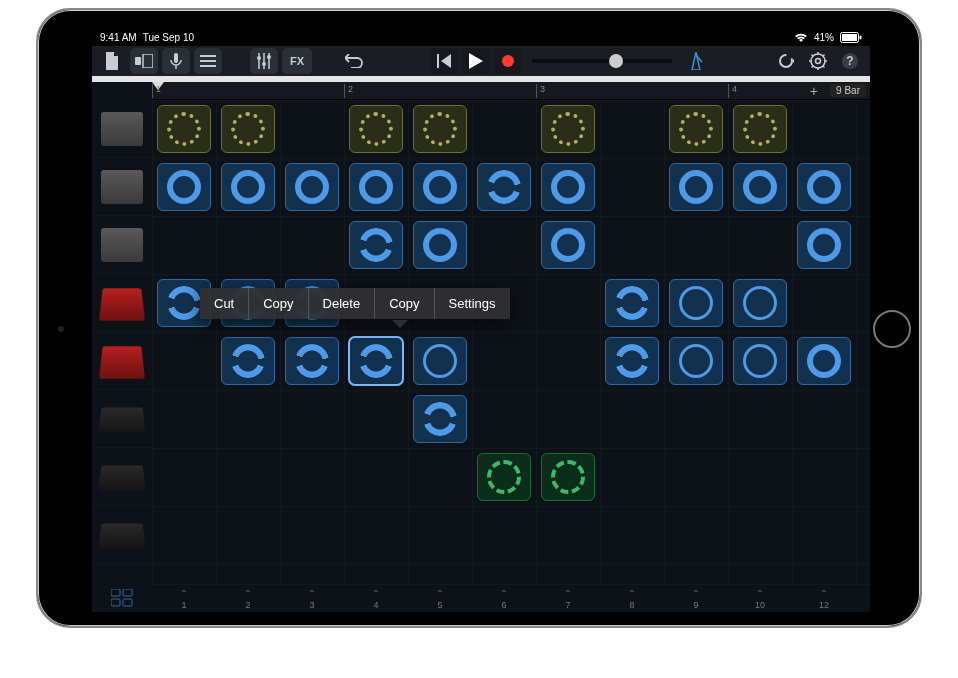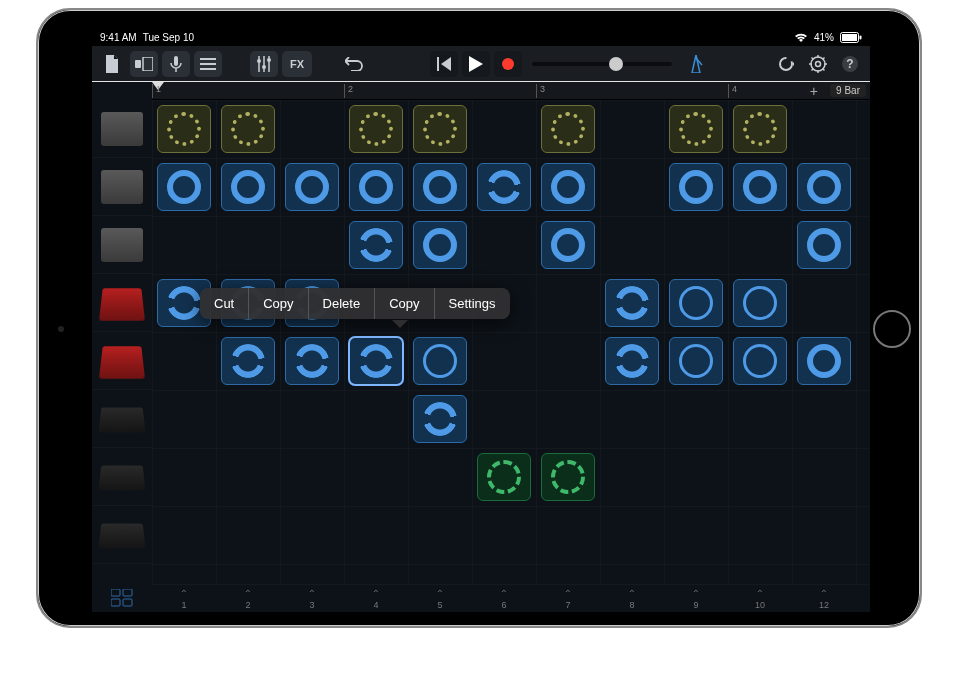--- a/index.html
+++ b/index.html
@@ -26,21 +26,21 @@
   }
   
   .statusbar {
     height: 18px; display: flex; align-items: center; justify-content: space-between;
     padding: 0 8px; font-size: 10px; color: #fff; background: #000;
   }
   .statusbar .left, .statusbar .right { display: flex; gap: 6px; align-items: center; }
   
   .toolbar {
     height: 36px; background: #1a1d21; display: flex; align-items: center;
-    padding: 0 6px; gap: 4px; border-bottom: 1px solid #e5e5e5;
+    padding: 0 6px; gap: 4px; border-bottom: 6px solid #e5e5e5;
   }
   .tbtn {
     width: 28px; height: 26px; border-radius: 5px; background: #2b3036;
     display: flex; align-items: center; justify-content: center;
     color: #c8cdd3; font-size: 13px;
   }
   .tbtn.wide { width: auto; padding: 0 8px; font-size: 11px; font-weight: 600; }
   .tbtn.dark { background: #15181c; }
   .tbtn.trans { background: transparent; }
   .spacer { flex: 0 0 20px; }
@@ -108,21 +108,21 @@
   .ring.thin.b::before { border: 3px solid #4e9ae6; }
   .ring.arc.b {
     background: conic-gradient(#4e9ae6 0 80deg, transparent 80deg 110deg, #4e9ae6 110deg 250deg, transparent 250deg 290deg, #4e9ae6 290deg 360deg);
     border-radius: 50%;
     -webkit-mask: radial-gradient(circle, transparent 10px, #000 11px);
             mask: radial-gradient(circle, transparent 10px, #000 11px);
   }
   
   .ctxmenu {
     position: absolute; display: flex; background: rgba(48,48,50,0.96);
-    border-radius: 8px; overflow: hidden; box-shadow: 0 4px 18px rgba(0,0,0,0.6);
+    border-radius: 0; overflow: hidden; box-shadow: 0 4px 18px rgba(0,0,0,0.6);
     z-index: 50;
     align-items: flex-end;
   }
   .ctxitem {
     color: #fff; font-size: 13px; padding: 8px 14px; border-right: 1px solid #555;
   }
   .ctxitem:last-child { border-right: 0; }
   .ctx-arrow {
     position: absolute; width: 0; height: 0;
     border-left: 8px solid transparent; border-right: 8px solid transparent;

